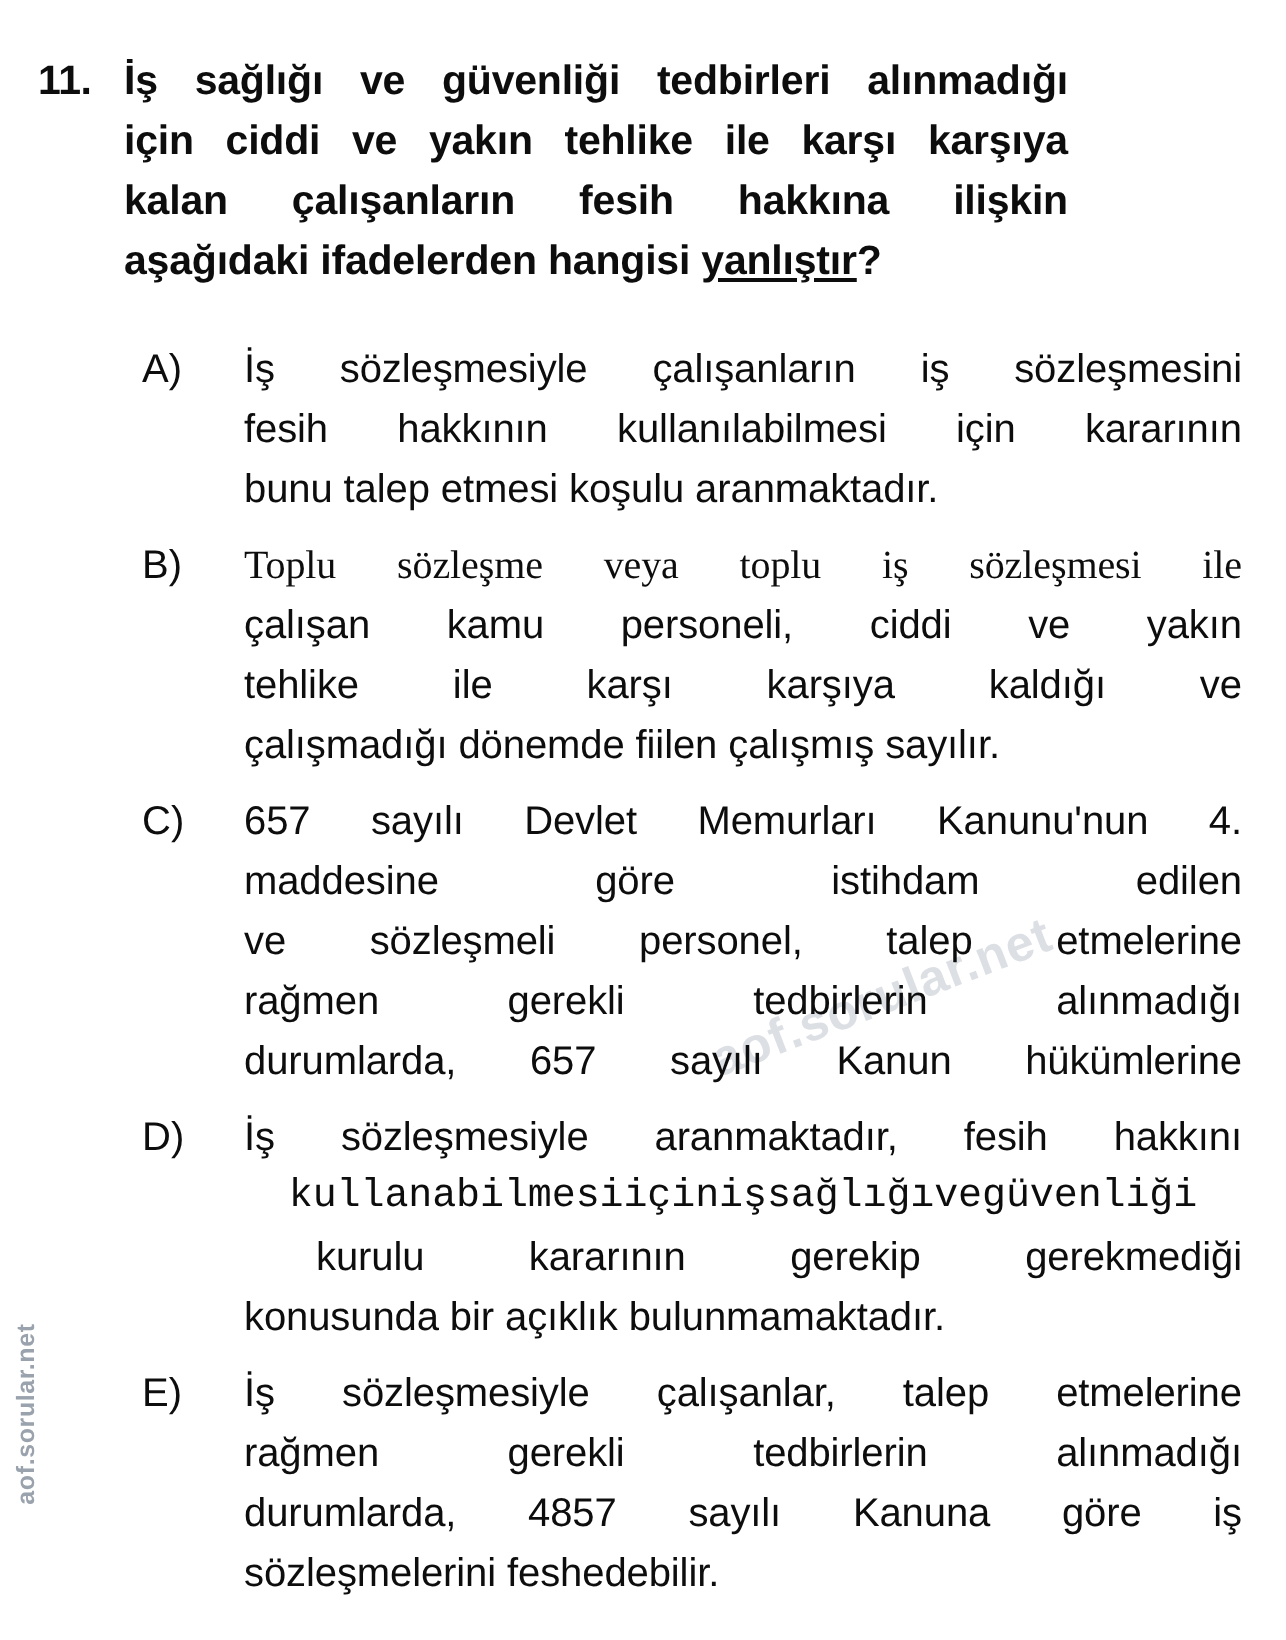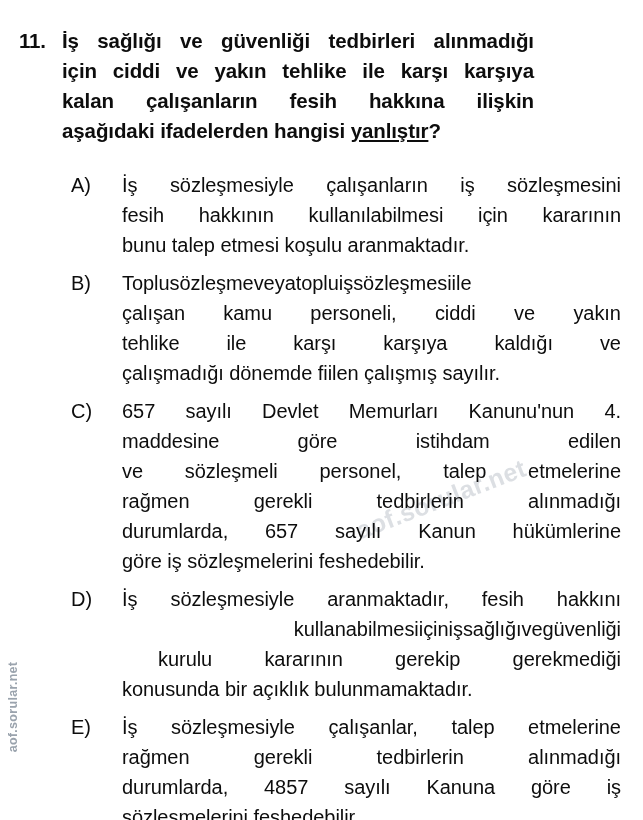--- a/index.html
+++ b/index.html
@@ -148,44 +148,43 @@
       <div class="opt-text">
         <span class="jline" style="display: flex; justify-content: space-between; white-space: pre;"><span>İş</span><span>sözleşmesiyle</span><span>çalışanların</span><span>iş</span><span>sözleşmesini</span></span>
         <span class="jline" style="display: flex; justify-content: space-between; white-space: pre;"><span>fesih</span><span>hakkının</span><span>kullanılabilmesi</span><span>için</span><span>kararının</span></span>
         <span class="jline lastline">bunu talep etmesi koşulu aranmaktadır.</span>
       </div>
     </div>
 
     <div class="option">
       <span class="opt-letter">B)</span>
       <div class="opt-text">
-        <span class="jline" style="display: flex; white-space: pre;"><span>Toplu</span><span>sözleşme</span><span>veya</span><span>toplu</span><span>iş</span><span>sözleşmesi</span><span>ile</span></span>
+        <span class="jline" style="display: flex; justify-content: space-between; white-space: pre; font-family: Liberation Serif, serif;"><span>Toplu</span><span>sözleşme</span><span>veya</span><span>toplu</span><span>iş</span><span>sözleşmesi</span><span>ile</span></span>
         <span class="jline" style="display: flex; justify-content: space-between; white-space: pre;"><span>çalışan</span><span>kamu</span><span>personeli,</span><span>ciddi</span><span>ve</span><span>yakın</span></span>
         <span class="jline" style="display: flex; justify-content: space-between; white-space: pre;"><span>tehlike</span><span>ile</span><span>karşı</span><span>karşıya</span><span>kaldığı</span><span>ve</span></span>
         <span class="jline lastline">çalışmadığı dönemde fiilen çalışmış sayılır.</span>
       </div>
     </div>
 
     <div class="option">
       <span class="opt-letter">C)</span>
       <div class="opt-text">
         <span class="jline" style="display: flex; justify-content: space-between; white-space: pre;"><span>657</span><span>sayılı</span><span>Devlet</span><span>Memurları</span><span>Kanunu'nun</span><span>4.</span></span>
         <span class="jline" style="display: flex; justify-content: space-between; white-space: pre;"><span>maddesine</span><span>göre</span><span>istihdam</span><span>edilen</span></span>
         <span class="jline" style="display: flex; justify-content: space-between; white-space: pre;"><span>ve</span><span>sözleşmeli</span><span>personel,</span><span>talep</span><span>etmelerine</span></span>
         <span class="jline" style="display: flex; justify-content: space-between; white-space: pre;"><span>rağmen</span><span>gerekli</span><span>tedbirlerin</span><span>alınmadığı</span></span>
         <span class="jline" style="display: flex; justify-content: space-between; white-space: pre;"><span>durumlarda,</span><span>657</span><span>sayılı</span><span>Kanun</span><span>hükümlerine</span></span>
-        <span class="jline lastline">göre iş sözleşmelerini feshedebilir.</span>
       </div>
     </div>
 
     <div class="option">
       <span class="opt-letter">D)</span>
       <div class="opt-text">
         <span class="jline" style="display: flex; justify-content: space-between; white-space: pre;"><span>İş</span><span>sözleşmesiyle</span><span>aranmaktadır,</span><span>fesih</span><span>hakkını</span></span>
-        <span class="jline" style="display: flex; justify-content: flex-end; white-space: pre;"><span>kullanabilmesi</span><span>için</span><span>iş</span><span>sağlığı</span><span>ve</span><span>güvenliği</span></span>
+        <span class="jline" style="display: flex; justify-content: center; white-space: pre; font-family: Liberation Mono, monospace;"><span>kullanabilmesi</span><span>için</span><span>iş</span><span>sağlığı</span><span>ve</span><span>güvenliği</span></span>
         <span class="jline" style="display: flex; justify-content: space-between; white-space: pre; margin-left: 36px;"><span>kurulu</span><span>kararının</span><span>gerekip</span><span>gerekmediği</span></span>
         <span class="jline lastline">konusunda bir açıklık bulunmamaktadır.</span>
       </div>
     </div>
 
     <div class="option">
       <span class="opt-letter">E)</span>
       <div class="opt-text">
         <span class="jline" style="display: flex; justify-content: space-between; white-space: pre;"><span>İş</span><span>sözleşmesiyle</span><span>çalışanlar,</span><span>talep</span><span>etmelerine</span></span>
         <span class="jline" style="display: flex; justify-content: space-between; white-space: pre;"><span>rağmen</span><span>gerekli</span><span>tedbirlerin</span><span>alınmadığı</span></span>

